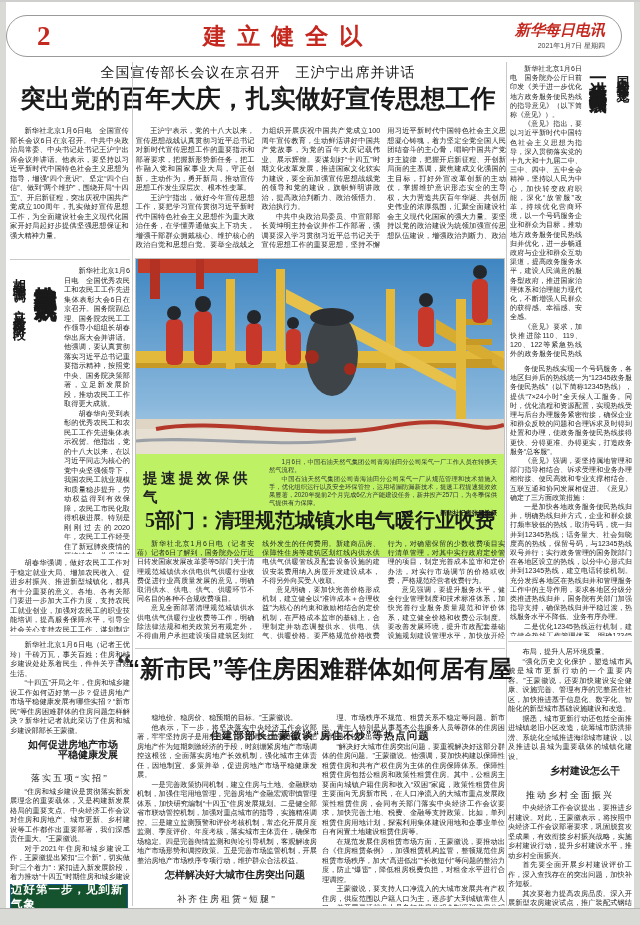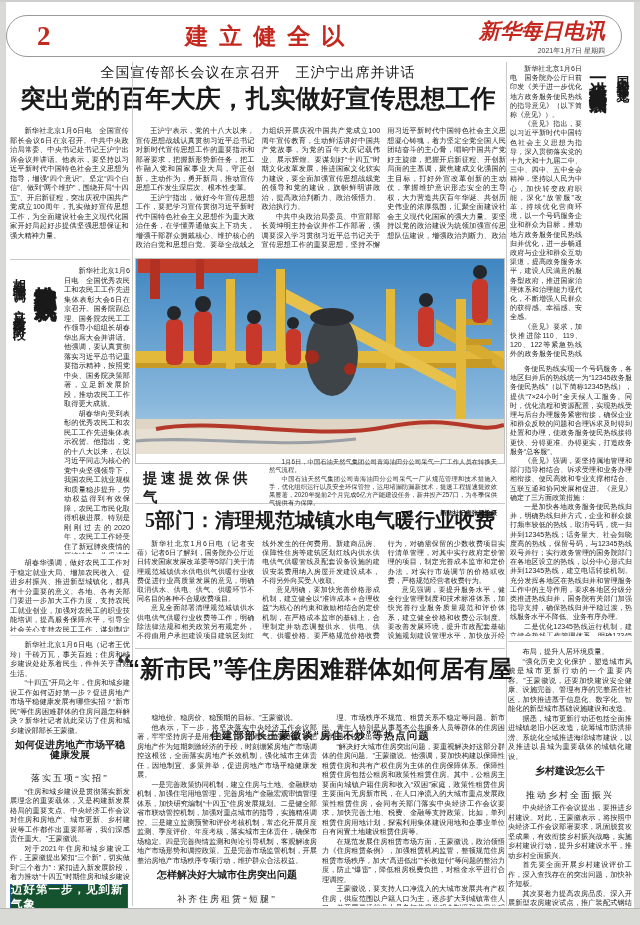--- a/index.html
+++ b/index.html
@@ -6,47 +6,47 @@
   body{width:640px;height:925px;background:#d9d9d6;font-family:"Liberation Sans",sans-serif;color:#1a1a1a;}
   .page{position:relative;width:640px;height:925px;background:#d9d9d6;overflow:hidden;}
   .sheet{position:absolute;left:6px;top:0;width:628px;height:908px;background:#ffffff;}
   .abs{position:absolute;}
   .hairline{position:absolute;background:#c9c9c7;}
   
   .masthead-bar{position:absolute;left:6px;top:15px;width:614px;height:40px;border:1.5px solid #9a9a98;border-radius:22px;background:#fff;display:flex;align-items:center;justify-content:space-between;}
   .pagenum{font-size:27px;font-weight:bold;font-family:"Liberation Serif",serif;margin-left:30px;}
   .section-title{font-size:23px;font-weight:900;letter-spacing:11px;text-indent:11px;}
   .brand{display:flex;flex-direction:column;align-items:flex-end;margin-right:16px;}
-  .brand-logo{font-size:21px;font-weight:900;font-style:italic;font-family:"Liberation Serif",serif;}
+  .brand-logo{font-size:15px;font-weight:900;font-style:italic;font-family:"Liberation Serif",serif;}
   .brand-date{font-size:7px;color:#444;margin-top:1px;font-style:normal;}
   .red{color:#c4281f;}
   
   .para{margin:0;text-indent:2em;text-align:justify;}
   .small{font-size:7.2px;line-height:9.5px;color:#1f1f1f;}
   .tiny{font-size:7px;line-height:9.2px;color:#1f1f1f;}
   .clip{overflow:hidden;}
   .vtext{writing-mode:vertical-rl;text-orientation:upright;}
-  .sec-h{font-weight:900;text-align:center;font-size:10px;margin:5px 4px 2px;text-indent:0;}
+  .sec-h{font-weight:900;text-align:right;font-size:10px;margin:5px 12px 2px;text-indent:0;}
   .sec-sub{font-family:"Liberation Serif",serif;text-align:center;font-size:9px;letter-spacing:2px;margin:15px 0 3px;text-indent:0;color:#222;}
   
   .lead-kicker{left:8px;top:64px;width:500px;text-align:center;font-size:14px;letter-spacing:1px;}
   .lead-headline{left:8px;top:82px;width:500px;text-align:center;font-size:25px;font-weight:900;white-space:nowrap;}
   .lead-body{left:10px;top:126px;width:496px;height:130px;column-count:4;column-gap:7px;}
   
   .hu-kicker{left:10px;top:268px;height:290px;font-size:13px;font-weight:bold;letter-spacing:3px;}
   .hu-headline{left:30px;top:268px;height:292px;font-size:23px;font-weight:900;font-family:"Liberation Serif",serif;letter-spacing:1px;}
   .hu-side{left:64px;top:266px;width:66px;height:288px;}
   .hu-below{left:10px;top:558px;width:120px;height:74px;}
   
   .hot-kicker{left:614px;top:66px;height:120px;font-size:12.5px;font-weight:bold;letter-spacing:2px;}
   .hot-headline{left:586px;top:68px;height:292px;font-size:17.5px;font-weight:900;font-family:"Liberation Serif",serif;letter-spacing:1px;}
   .hot-top{left:510px;top:64px;width:72px;height:296px;}
   .hot-bottom{left:510px;top:364px;width:122px;height:272px;}
   
-  .photo-box{left:135px;top:258px;width:370px;height:206px;border:1px solid #c2c2c0;box-sizing:border-box;background:#ffffff;}
+  .photo-box{left:135px;top:258px;width:370px;height:300px;border:1px solid #c2c2c0;box-sizing:border-box;background:#bef264;}
   .photo-svg{display:block;width:368px;height:195px;}
   .caption{display:flex;padding:4px 7px 2px 7px;gap:8px;}
   .cap-title{width:118px;font-size:14.5px;font-weight:bold;letter-spacing:3.5px;display:flex;align-items:center;color:#222;}
   .cap-textwrap{flex:1;}
   .cap-text p{margin:0;text-indent:2em;text-align:justify;font-size:6.3px;line-height:8.3px;color:#333;}
   .cap-credit{text-align:right;font-size:6.3px;font-weight:bold;color:#222;margin-top:1px;}
   
   .fees-headline{left:135px;top:507px;width:370px;text-align:center;font-size:20px;font-weight:900;font-family:"Liberation Serif",serif;white-space:nowrap;}
   .fees-body{left:137px;top:539px;width:368px;height:104px;column-count:3;column-gap:8px;}
   
@@ -222,21 +222,21 @@
     <div class="sec-sub">补齐住房租赁“短腿”</div>
     <div>
         <p class="para">解决好大城市住房突出问题，是中央经济工作会议部署的重点任务之一。王蒙徽指出，大城市房价高，租赁市场也存在着供应结构不合</p>
       </div>
   </div>
 
   <div class="abs hcol2 small clip">
     <div>
         <p class="para">理、市场秩序不规范、租赁关系不稳定等问题。新市民、青年人特别是从事基本公共服务人员等群体的住房困难问题比较突出。</p>
         <p class="para">“解决好大城市住房突出问题，要重视解决好这部分群体的住房问题。”王蒙徽说。他强调，要加快构建以保障性租赁住房和共有产权住房为主体的住房保障体系。保障性租赁住房包括公租房和政策性租赁住房。其中，公租房主要面向城镇户籍住房和收入“双困”家庭，政策性租赁住房主要面向无房新市民，在人口净流入的大城市重点发展政策性租赁住房，会同有关部门落实中央经济工作会议要求，加快完善土地、税费、金融等支持政策。比如，单列租赁住房用地计划，探索利用集体建设用地和企事业单位自有闲置土地建设租赁住房等。</p>
-        <p class="para">在规范发展住房租赁市场方面，王蒙徽说，政治领悟力《住房租赁条例》，加强租赁机构监管，整顿规范住房租赁市场秩序，加大“高进低出”“长收短付”等问题的整治力度，防止“爆雷”，降低租房税费负担，对租金水平进行合理调控。</p>
+        <p class="para">在规范发展住房租赁市场方面，王蒙徽说，要推动出台《住房租赁条例》，加强租赁机构监管，整顿规范住房租赁市场秩序，加大“高进低出”“长收短付”等问题的整治力度，防止“爆雷”，降低租房税费负担，对租金水平进行合理调控。</p>
         <p class="para">王蒙徽说，要支持人口净流入的大城市发展共有产权住房，供应范围以户籍人口为主，逐步扩大到城镇常住人口，并开展灵活就业人员参加住房公积金制度和住房公积金支持租赁住房发展试点。</p>
       </div>
 
   </div>
 
   <div class="abs hcol3 small clip">
     <div>
         <p class="para">布局，提升人居环境质量。</p>
         <p class="para">“强化历史文化保护，塑造城市风貌是城市更新行动的一个重要内容。”王蒙徽说，还要加快建设安全健康、设施完善、管理有序的完整居住社区，加快推进基于信息化、数字化、智能化的新型城市基础设施建设和改造。</p>
         <p class="para">据悉，城市更新行动还包括全面推进城镇老旧小区改造，统筹城市防洪排涝、系统化全域推进海绵城市建设，以及推进以县城为重要载体的城镇化建设。</p>

